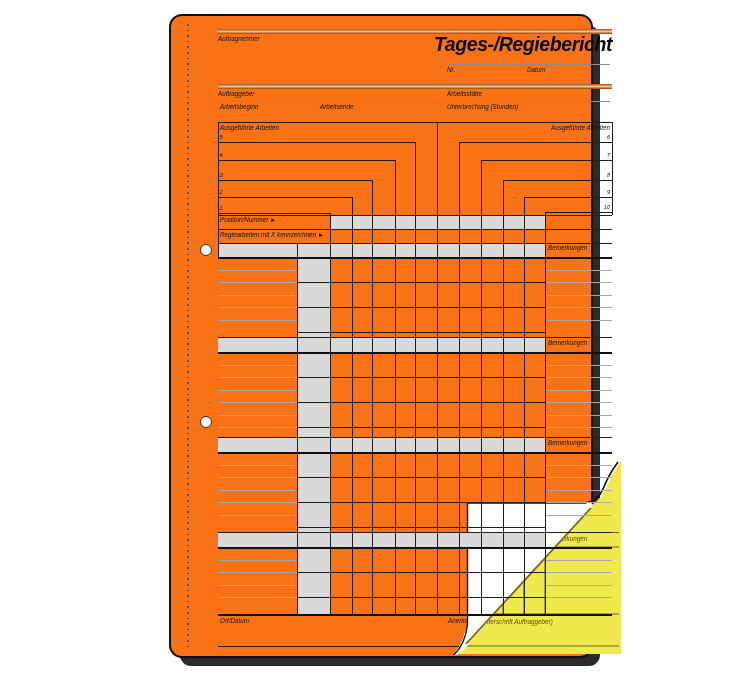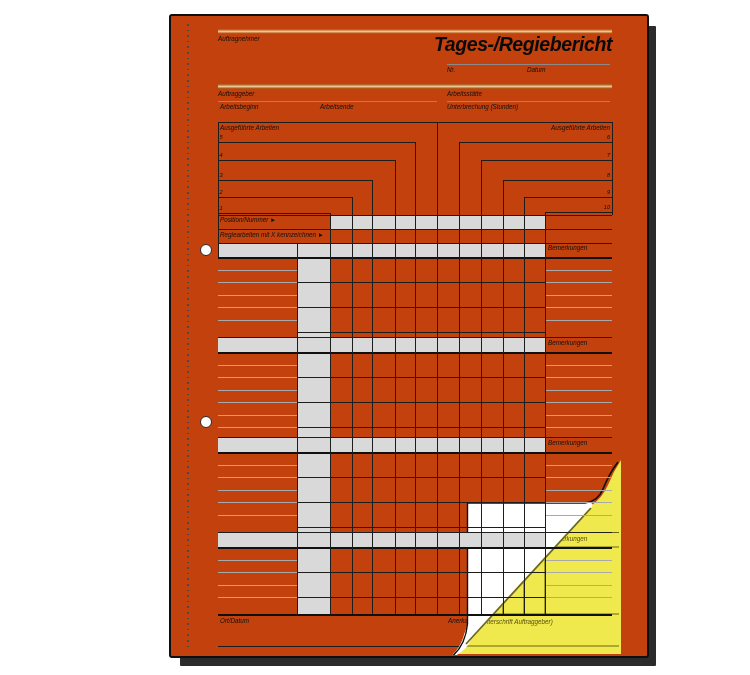--- a/index.html
+++ b/index.html
@@ -1,19 +1,19 @@
 <!DOCTYPE html>
 <html><head>
 <meta charset="utf-8">
 <style>
   html,body{margin:0;padding:0;background:#ffffff;}
   .stage{position:relative;width:750px;height:675px;background:#fff;overflow:hidden;
          font-family:"Liberation Sans",sans-serif;}
-  .pad{position:absolute;left:169px;top:14px;width:480px;height:644px;background:#c2410c;
-       border:2.5px solid #0e0e0e;border-radius:3px;box-sizing:border-box;
+  .pad{position:absolute;left:169px;top:14px;width:424px;height:644px;background:#f97316;
+       border:2.5px solid #0e0e0e;border-radius:13px;box-sizing:border-box;
        box-shadow:9px 10px 0 -2px #2b2b2b;}
   .content{position:absolute;left:0;top:0;width:451px;height:639px;}
   .perf{position:absolute;left:16px;top:8px;width:2px;height:624px;
         background:repeating-linear-gradient(to bottom,#4a4a4a 0 1.6px,transparent 1.6px 5.6px);}
   .hole{position:absolute;width:12px;height:12px;border:1.6px solid #2a2a2a;border-radius:50%;
         background:#fff;box-sizing:border-box;}
   .bar{position:absolute;left:47px;width:394px;height:4.5px;
        background:linear-gradient(180deg,#9c4d14 0%,#c97a3a 20%,#eec89c 52%,#bd5d16 84%,#9c4d14 100%);}
   .hl{position:absolute;height:1.1px;background:#1d1d1d;}
   .hl2{position:absolute;height:1.6px;background:#101010;}

